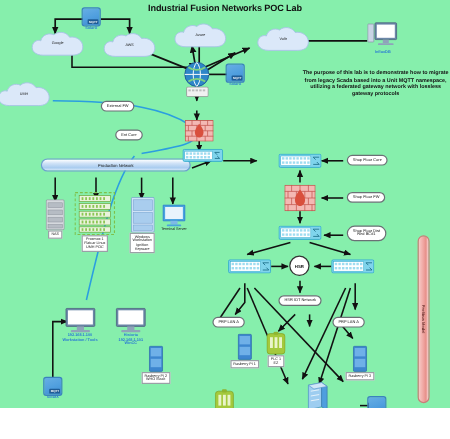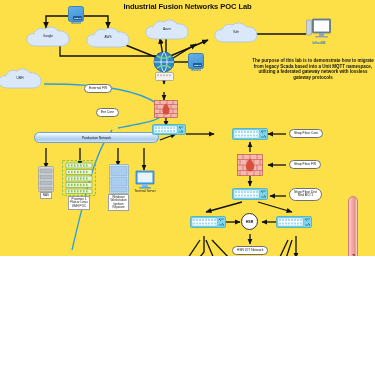--- a/index.html
+++ b/index.html
@@ -4,22 +4,22 @@
 <style>
   * { box-sizing: border-box; }
   html, body {
     margin: 0; padding: 0;
     background: #ffffff;
     font-family: "Liberation Sans", sans-serif;
   }
   #canvas {
     position: relative;
     width: 375px;
-    height: 256px;
-    background: #fde047;
+    height: 340px;
+    background: #86efac;
     overflow: hidden;
   }
   #svg-layer {
     position: absolute;
     left: 0; top: 0;
     width: 375px; height: 366px;
   }
   .node {
     position: absolute;
     display: flex;

